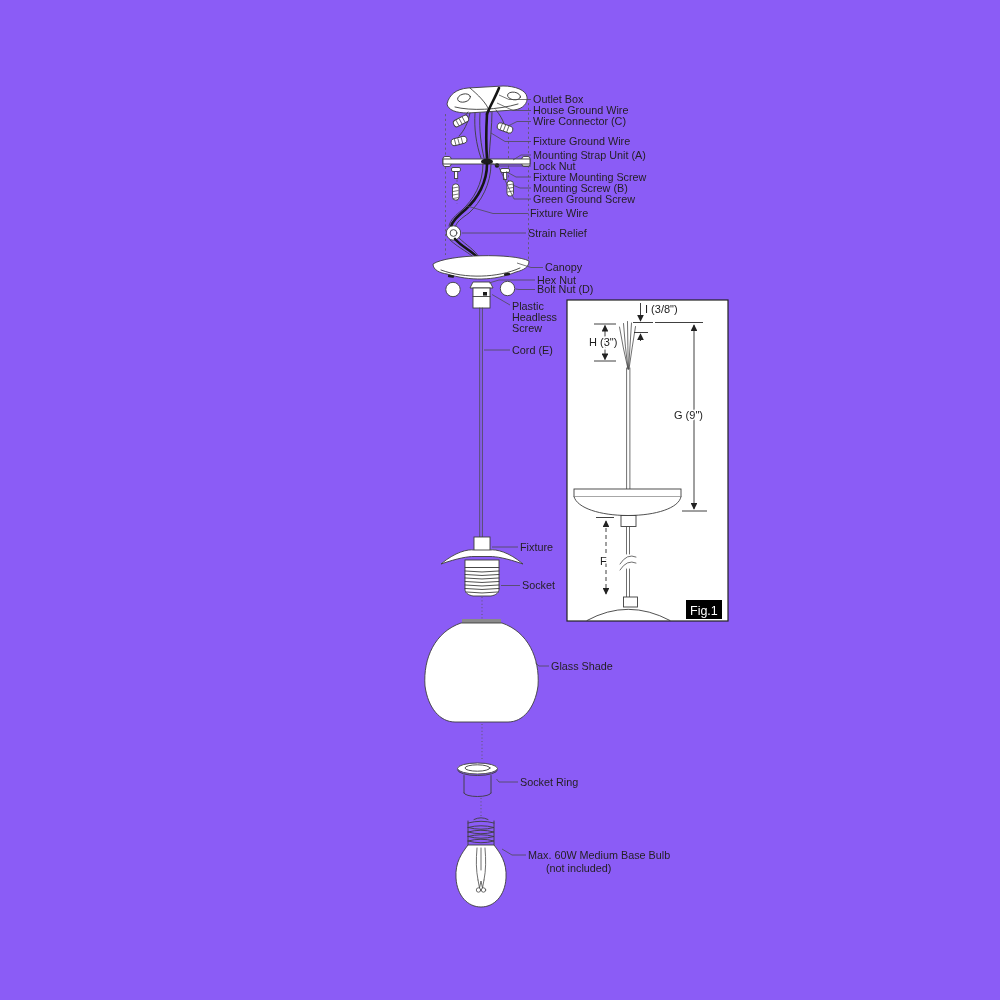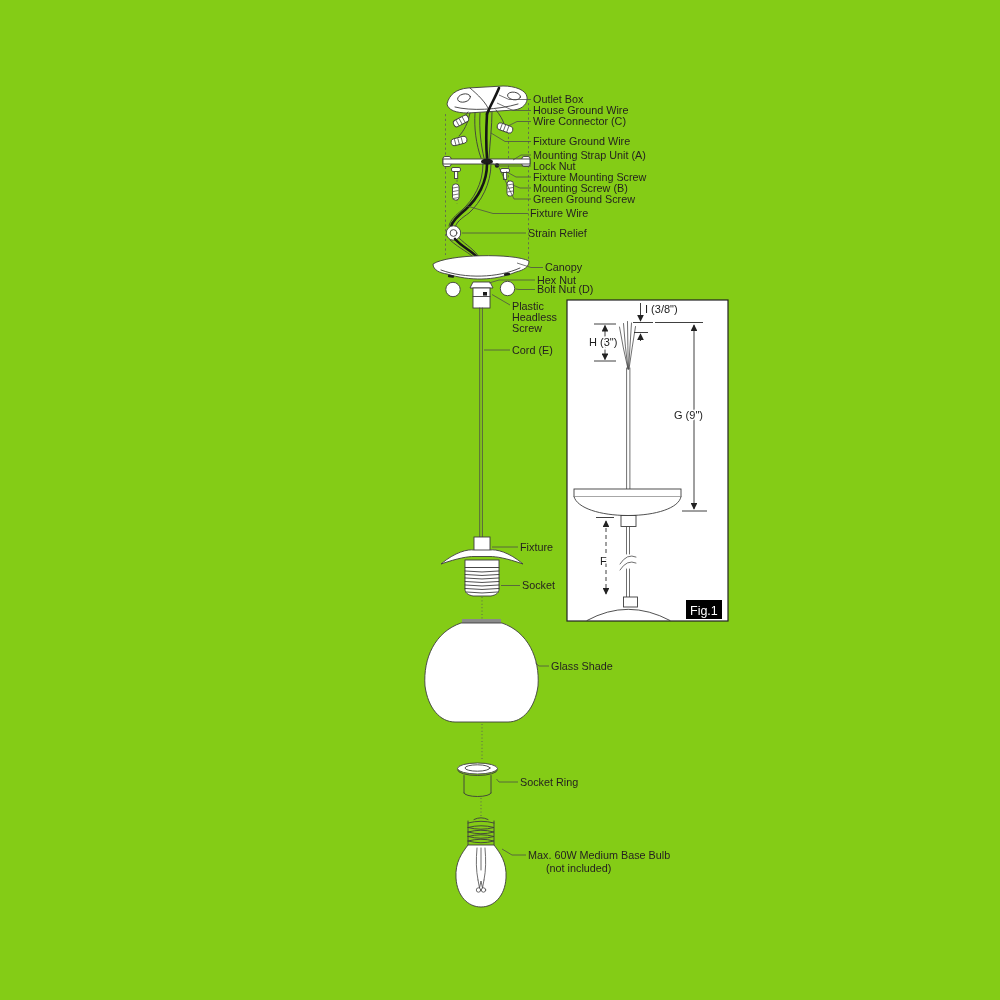--- a/index.html
+++ b/index.html
@@ -1,16 +1,16 @@
 <!DOCTYPE html>
 <html><head>
 <meta charset="utf-8">
 <style>
   html,body{margin:0;padding:0;background:#fff;}
-  #stage{position:relative;width:1000px;height:1000px;background:#84cc16;overflow:hidden;
+  #stage{position:relative;width:1000px;height:1000px;background:#8b5cf6;overflow:hidden;
          font-family:"Liberation Sans",sans-serif;}
   svg{display:block;}
   .ln{stroke:#3d3d3d;stroke-width:.9;fill:none;stroke-linecap:round;}
   .fw{stroke:#3d3d3d;stroke-width:.9;fill:#ffffff;}
   .thk{stroke:#161616;stroke-width:2.6;fill:none;stroke-linecap:round;}
   .thn{stroke:#4a4a4a;stroke-width:.8;fill:none;stroke-linecap:round;}
   .leader{stroke:#4a4a4a;stroke-width:.75;fill:none;}
   .lbl{font:10.8px "Liberation Sans",sans-serif;fill:#231f20;}
   .dash{stroke:#5a5a5a;stroke-width:.8;fill:none;stroke-dasharray:2.2 2.6;}
   .dot{stroke:#5a5a5a;stroke-width:.9;fill:none;stroke-dasharray:1 2.4;}

